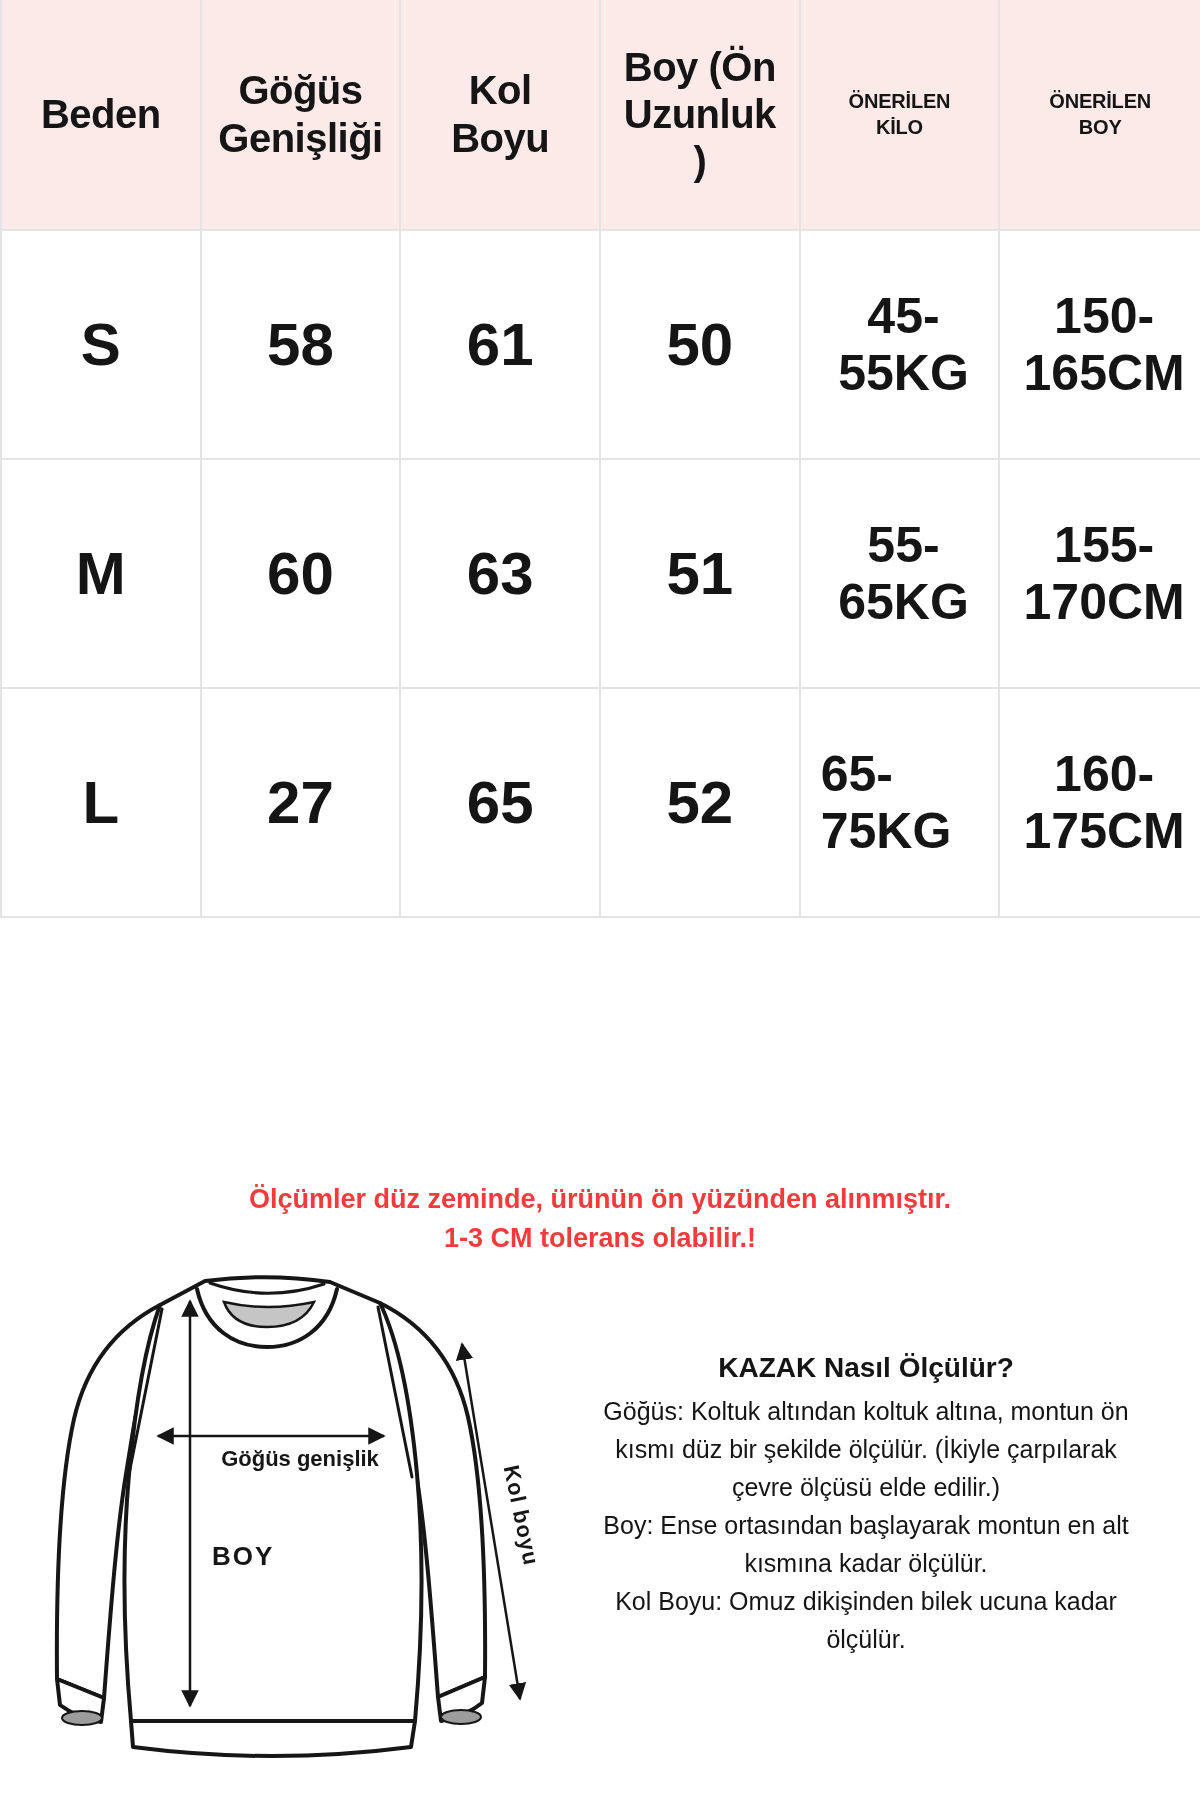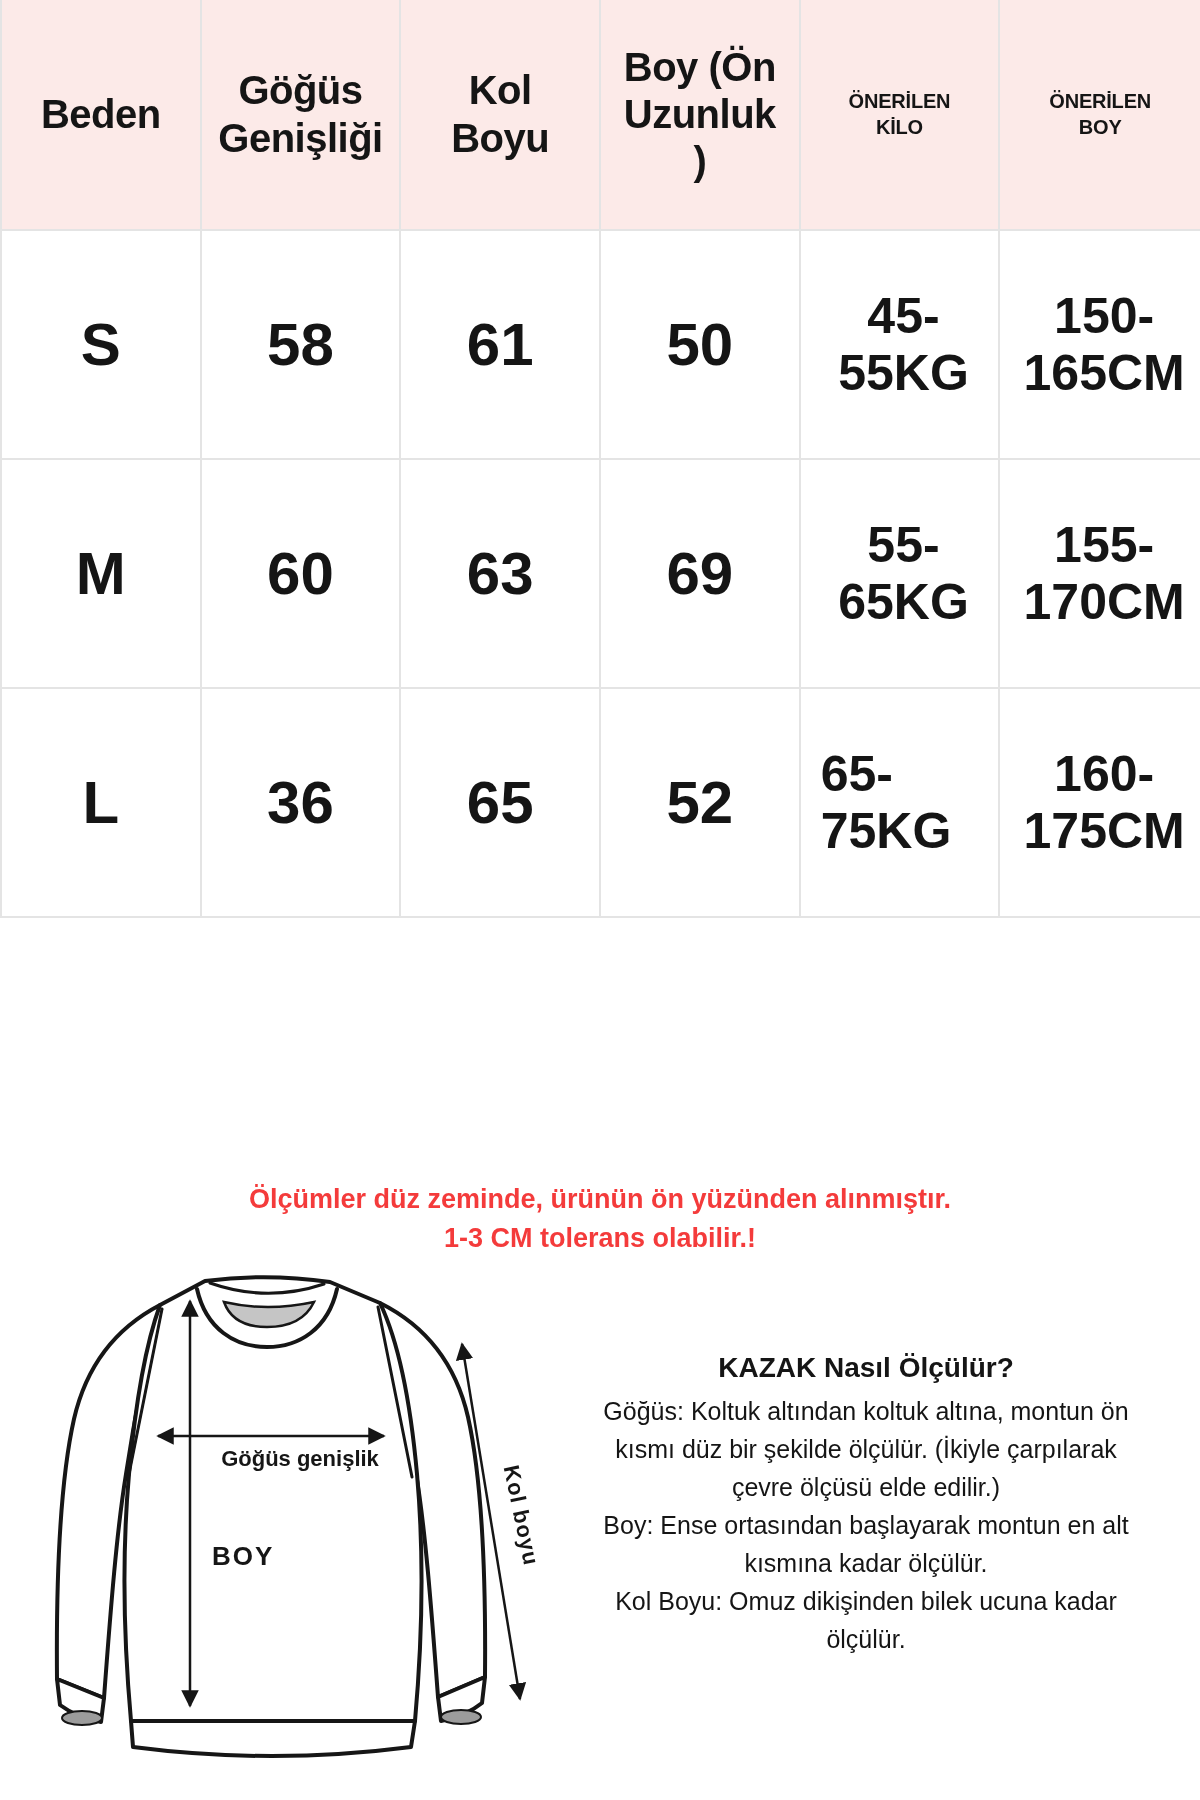--- a/index.html
+++ b/index.html
@@ -77,30 +77,30 @@
       <div class="cell range">45-
 55KG</div>
       <div class="cell range">150-
 165CM</div>
     </div>
 
     <div class="row rd">
       <div class="cell sz">M</div>
       <div class="cell num">60</div>
       <div class="cell num">63</div>
-      <div class="cell num">69</div>
+      <div class="cell num">51</div>
       <div class="cell range">55-
 65KG</div>
       <div class="cell range">155-
 170CM</div>
     </div>
 
     <div class="row rd">
       <div class="cell sz">L</div>
-      <div class="cell num">36</div>
+      <div class="cell num">27</div>
       <div class="cell num">65</div>
       <div class="cell num">52</div>
       <div class="cell range al">65-
 75KG</div>
       <div class="cell range">160-
 175CM</div>
     </div>
 
   </div>
 

